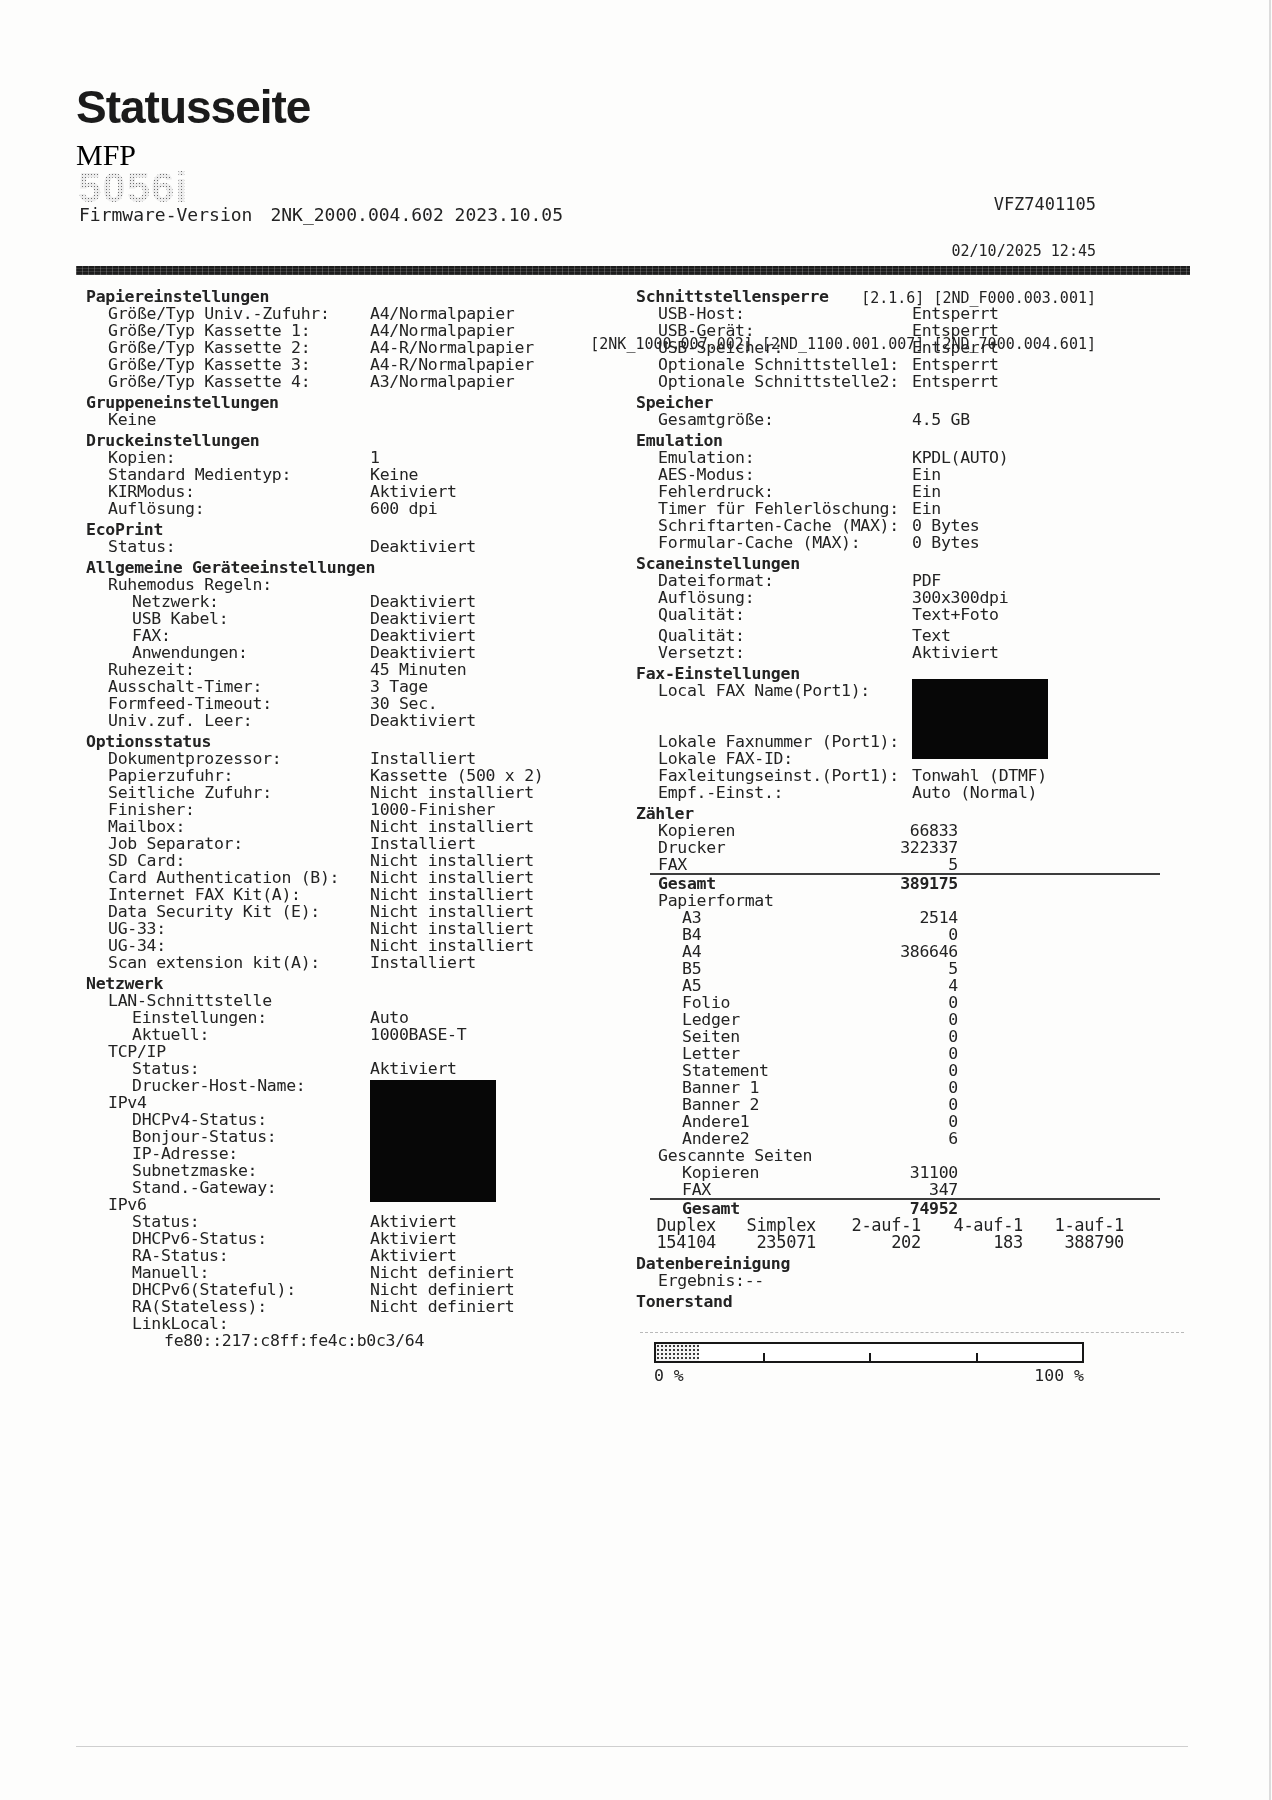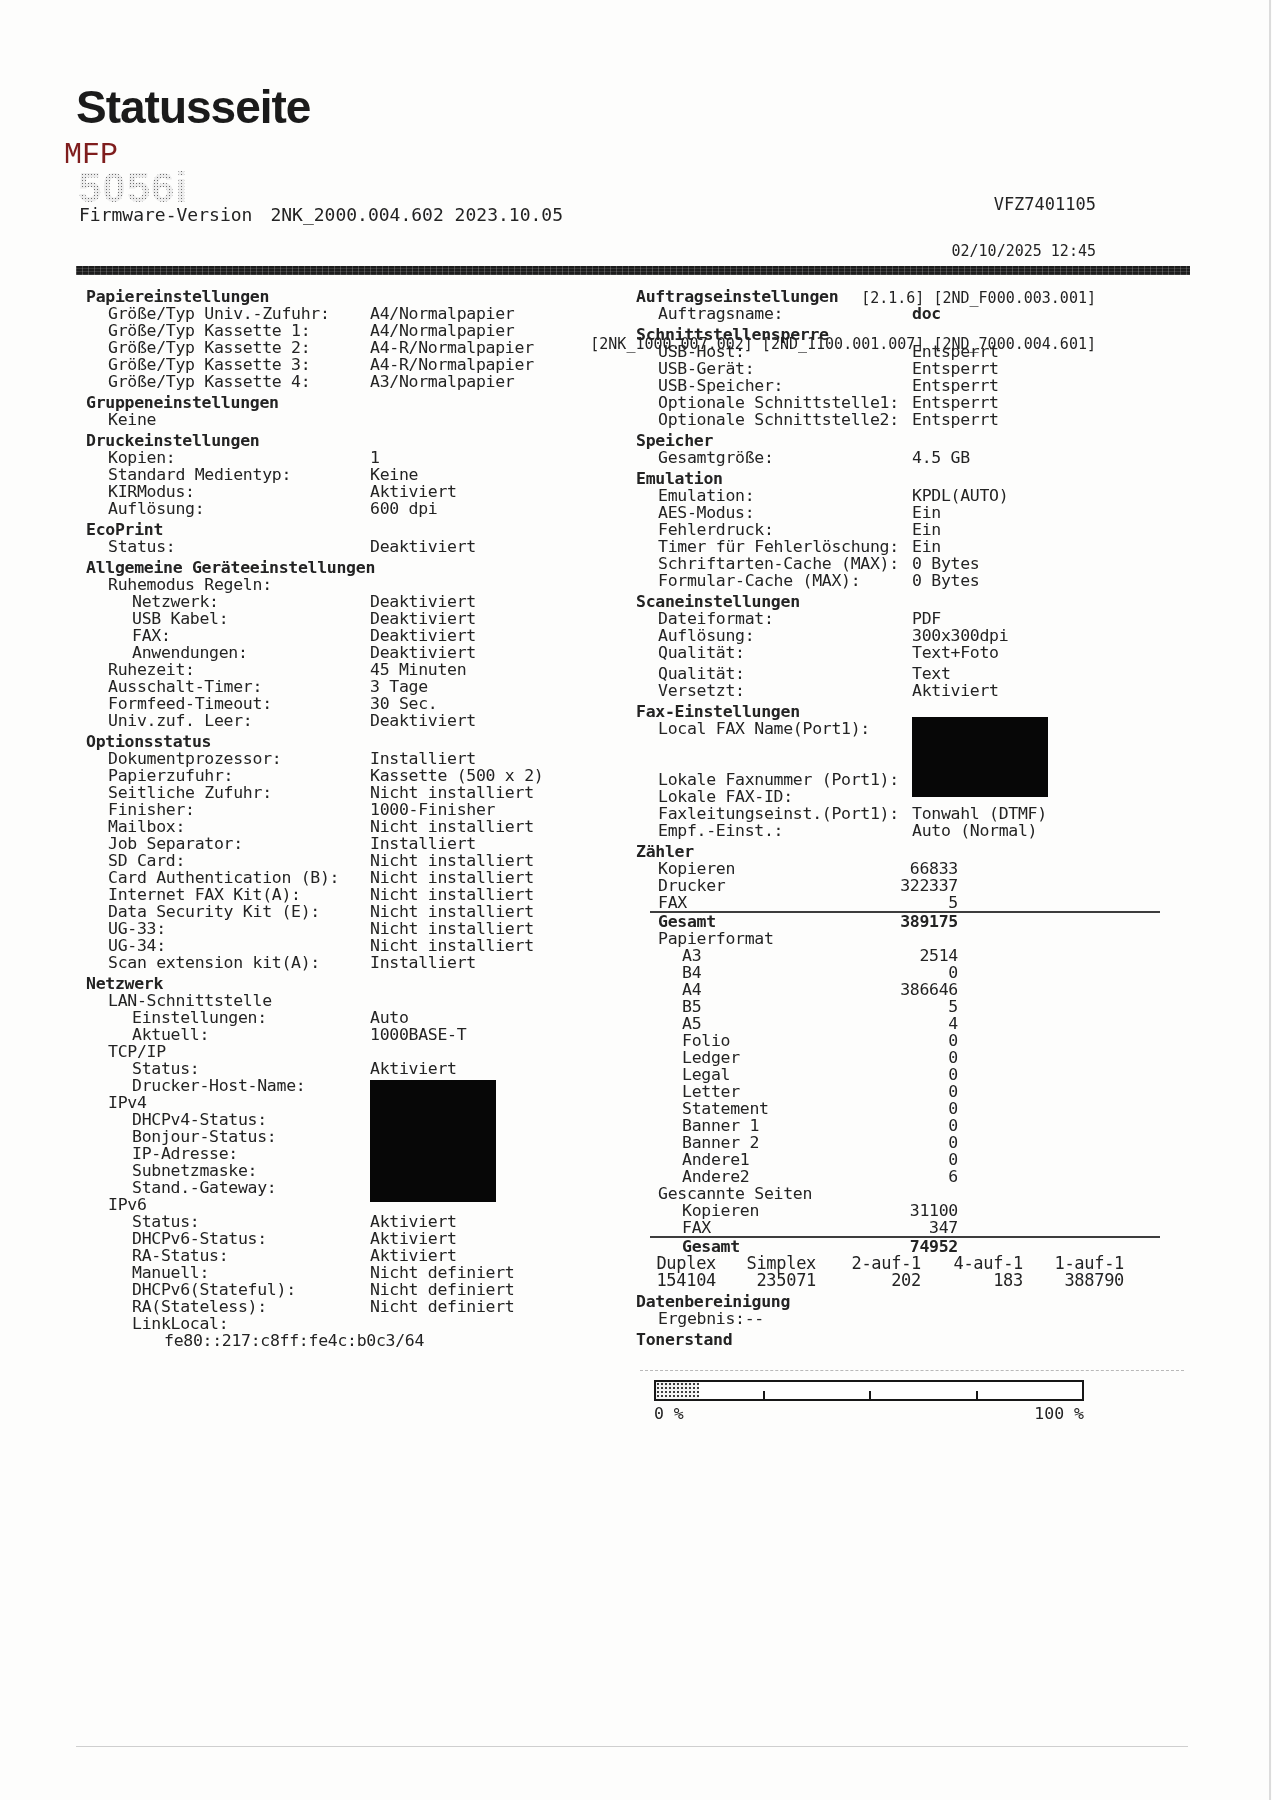--- a/index.html
+++ b/index.html
@@ -5,22 +5,22 @@
   html,body{margin:0;padding:0}
   body{
     width:1272px;height:1800px;position:relative;background:#fdfdfc;
     font-family:"DejaVu Sans Mono","Liberation Mono",monospace;
     color:#232323;overflow:hidden;
   }
   .abs{position:absolute}
   
   .title{left:76px;top:84px;font-family:"Liberation Sans",sans-serif;
     font-weight:bold;font-size:46px;letter-spacing:-1px;color:#1b1b1b;line-height:1}
-  .mfp{left:64px;top:140px;font-family:Liberation Mono, monospace;
-    font-size:30px;color:#7f1d1d;line-height:1}
+  .mfp{left:76px;top:140px;font-family:Liberation Serif, serif;
+    font-size:30px;color:#000000;line-height:1}
   .model{left:78px;top:167px;font-family:"Liberation Sans",sans-serif;
     font-weight:bold;font-size:42px;letter-spacing:1px;line-height:1;color:#8e8e8e}
   @supports ((-webkit-background-clip:text) or (background-clip:text)){
     .model{
       background-image:radial-gradient(circle,#6c6c6c 34%,#ececec 36%);
       background-size:3px 3px;
       -webkit-background-clip:text;background-clip:text;
       color:transparent;-webkit-text-fill-color:transparent;}
   }
   .fw{left:79px;top:206px;font-size:18px;line-height:18px;white-space:pre}
@@ -159,24 +159,20 @@
       <div class="row"><span class="lab" style="padding-left: 46px;">Manuell:</span><span class="val">Nicht definiert</span></div>
       <div class="row"><span class="lab" style="padding-left: 46px;">DHCPv6(Stateful):</span><span class="val">Nicht definiert</span></div>
       <div class="row"><span class="lab" style="padding-left: 46px;">RA(Stateless):</span><span class="val">Nicht definiert</span></div>
       <div class="row"><span class="lab" style="padding-left: 46px;">LinkLocal:</span></div>
       <div class="row"><span class="lab" style="padding-left: 78px;">fe80::217:c8ff:fe4c:b0c3/64</span></div>
     </div>
   </div>
 <div class="col col-right">
   <div id="col-right-sections">
       <div class="section">
-        <div class="sec-title">Auftragseinstellungen</div>
-        <div class="row"><span class="lab" style="padding-left: 22px;">Auftragsname:</span><span class="val bold">doc</span></div>
-      </div>
-      <div class="section">
         <div class="sec-title">Schnittstellensperre</div>
         <div class="row"><span class="lab" style="padding-left: 22px;">USB-Host:</span><span class="val">Entsperrt</span></div>
         <div class="row"><span class="lab" style="padding-left: 22px;">USB-Gerät:</span><span class="val">Entsperrt</span></div>
         <div class="row"><span class="lab" style="padding-left: 22px;">USB-Speicher:</span><span class="val">Entsperrt</span></div>
         <div class="row"><span class="lab" style="padding-left: 22px;">Optionale Schnittstelle1:</span><span class="val">Entsperrt</span></div>
         <div class="row"><span class="lab" style="padding-left: 22px;">Optionale Schnittstelle2:</span><span class="val">Entsperrt</span></div>
       </div>
       <div class="section">
         <div class="sec-title">Speicher</div>
         <div class="row"><span class="lab" style="padding-left: 22px;">Gesamtgröße:</span><span class="val">4.5 GB</span></div>
@@ -218,21 +214,21 @@
         <div class="rule"></div>
         <div class="row bold"><span class="lab" style="padding-left: 22px;">Gesamt</span><span class="val num">389175</span></div>
         <div class="row"><span class="lab" style="padding-left: 22px;">Papierformat</span></div>
         <div class="row"><span class="lab" style="padding-left: 46px;">A3</span><span class="val num">2514</span></div>
         <div class="row"><span class="lab" style="padding-left: 46px;">B4</span><span class="val num">0</span></div>
         <div class="row"><span class="lab" style="padding-left: 46px;">A4</span><span class="val num">386646</span></div>
         <div class="row"><span class="lab" style="padding-left: 46px;">B5</span><span class="val num">5</span></div>
         <div class="row"><span class="lab" style="padding-left: 46px;">A5</span><span class="val num">4</span></div>
         <div class="row"><span class="lab" style="padding-left: 46px;">Folio</span><span class="val num">0</span></div>
         <div class="row"><span class="lab" style="padding-left: 46px;">Ledger</span><span class="val num">0</span></div>
-        <div class="row"><span class="lab" style="padding-left: 46px;">Legal</span><span class="val num">0</span></div>
+        <div class="row"><span class="lab" style="padding-left: 46px;">Seiten</span><span class="val num">0</span></div>
         <div class="row"><span class="lab" style="padding-left: 46px;">Letter</span><span class="val num">0</span></div>
         <div class="row"><span class="lab" style="padding-left: 46px;">Statement</span><span class="val num">0</span></div>
         <div class="row"><span class="lab" style="padding-left: 46px;">Banner 1</span><span class="val num">0</span></div>
         <div class="row"><span class="lab" style="padding-left: 46px;">Banner 2</span><span class="val num">0</span></div>
         <div class="row"><span class="lab" style="padding-left: 46px;">Andere1</span><span class="val num">0</span></div>
         <div class="row"><span class="lab" style="padding-left: 46px;">Andere2</span><span class="val num">6</span></div>
         <div class="row"><span class="lab" style="padding-left: 22px;">Gescannte Seiten</span></div>
         <div class="row"><span class="lab" style="padding-left: 46px;">Kopieren</span><span class="val num">31100</span></div>
         <div class="row"><span class="lab" style="padding-left: 46px;">FAX</span><span class="val num">347</span></div>
         <div class="rule"></div>

